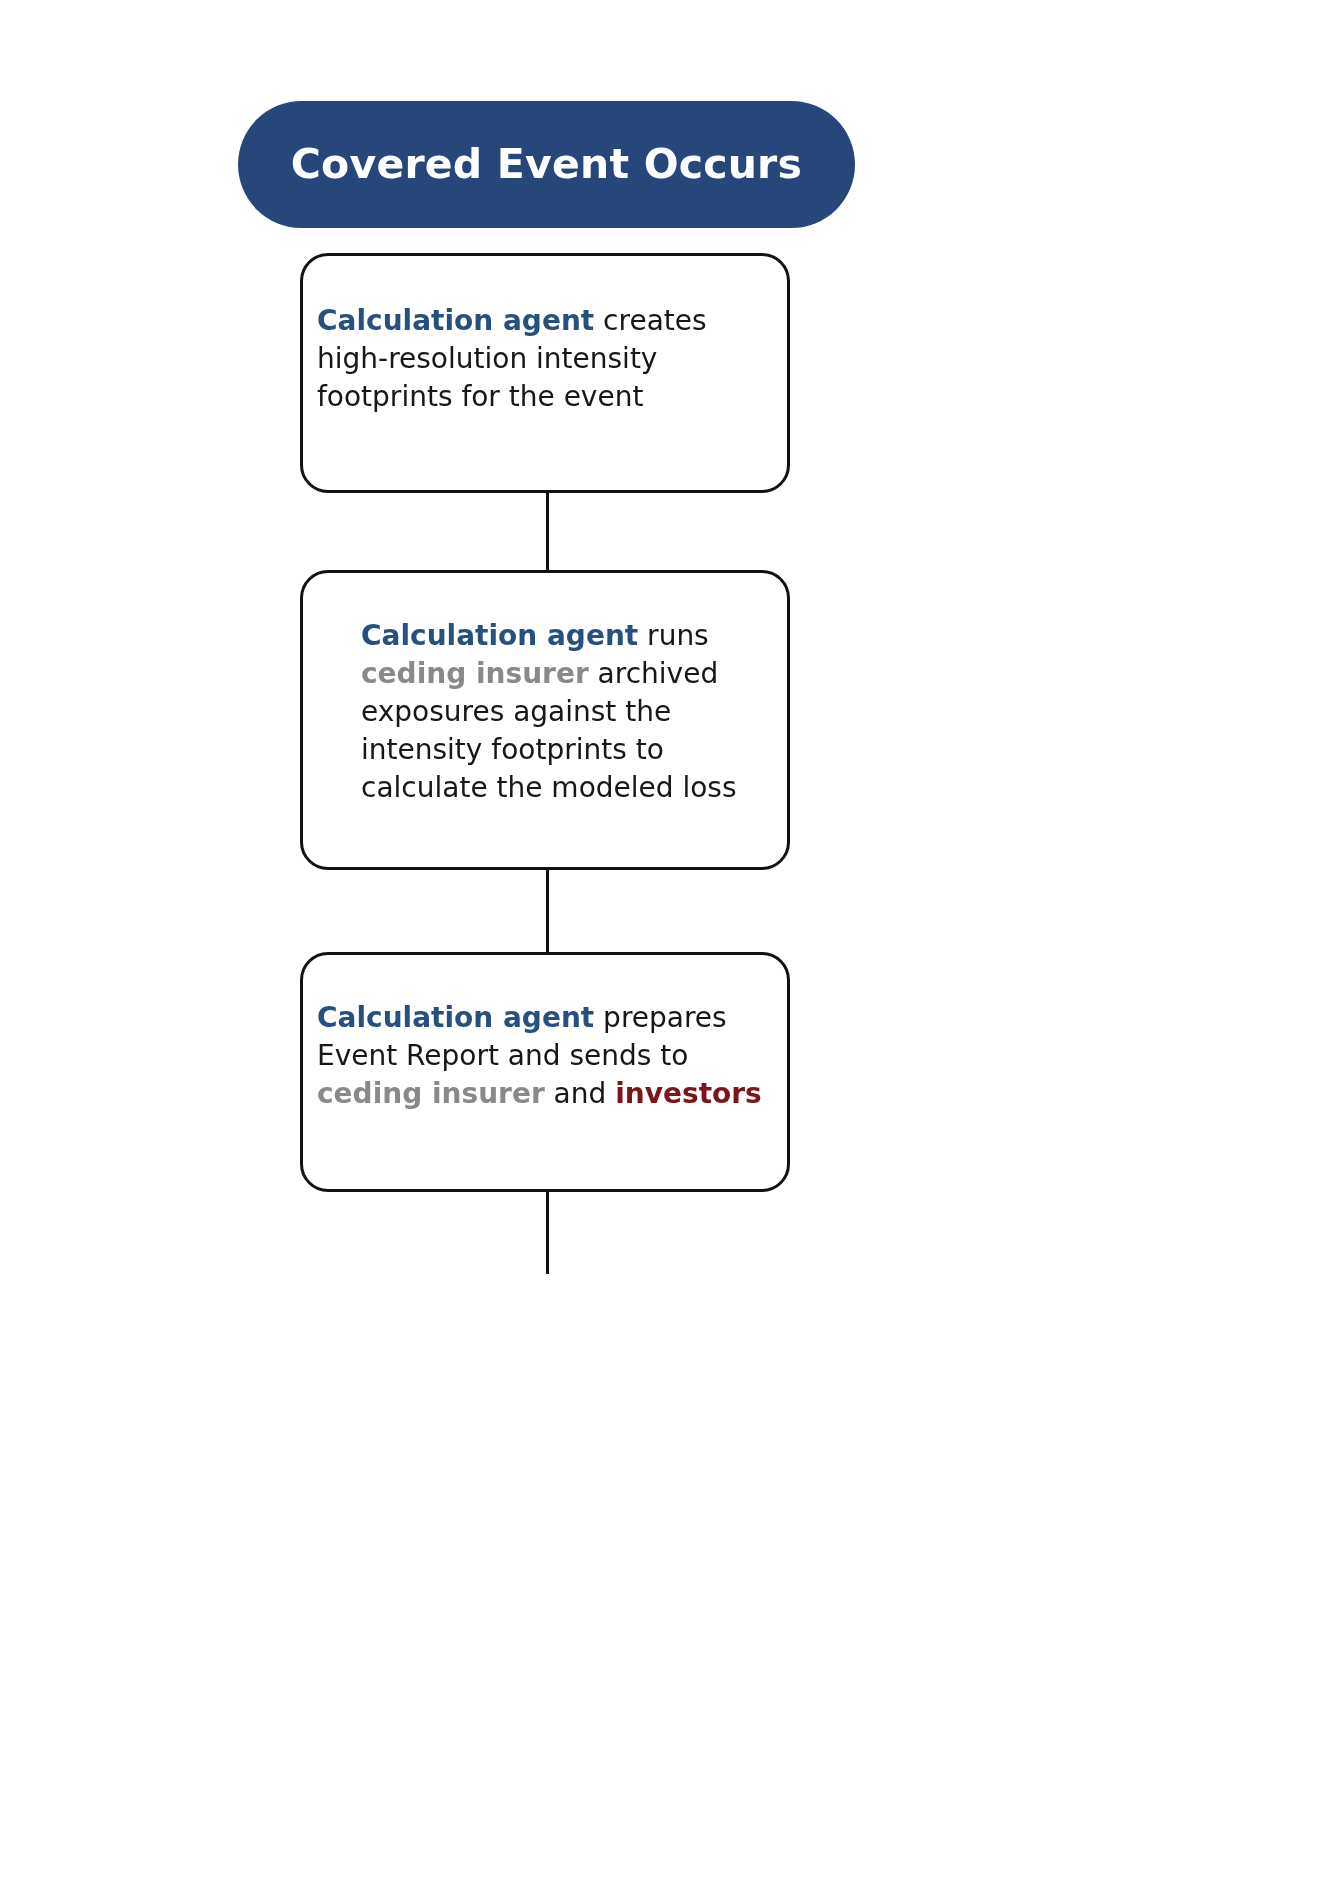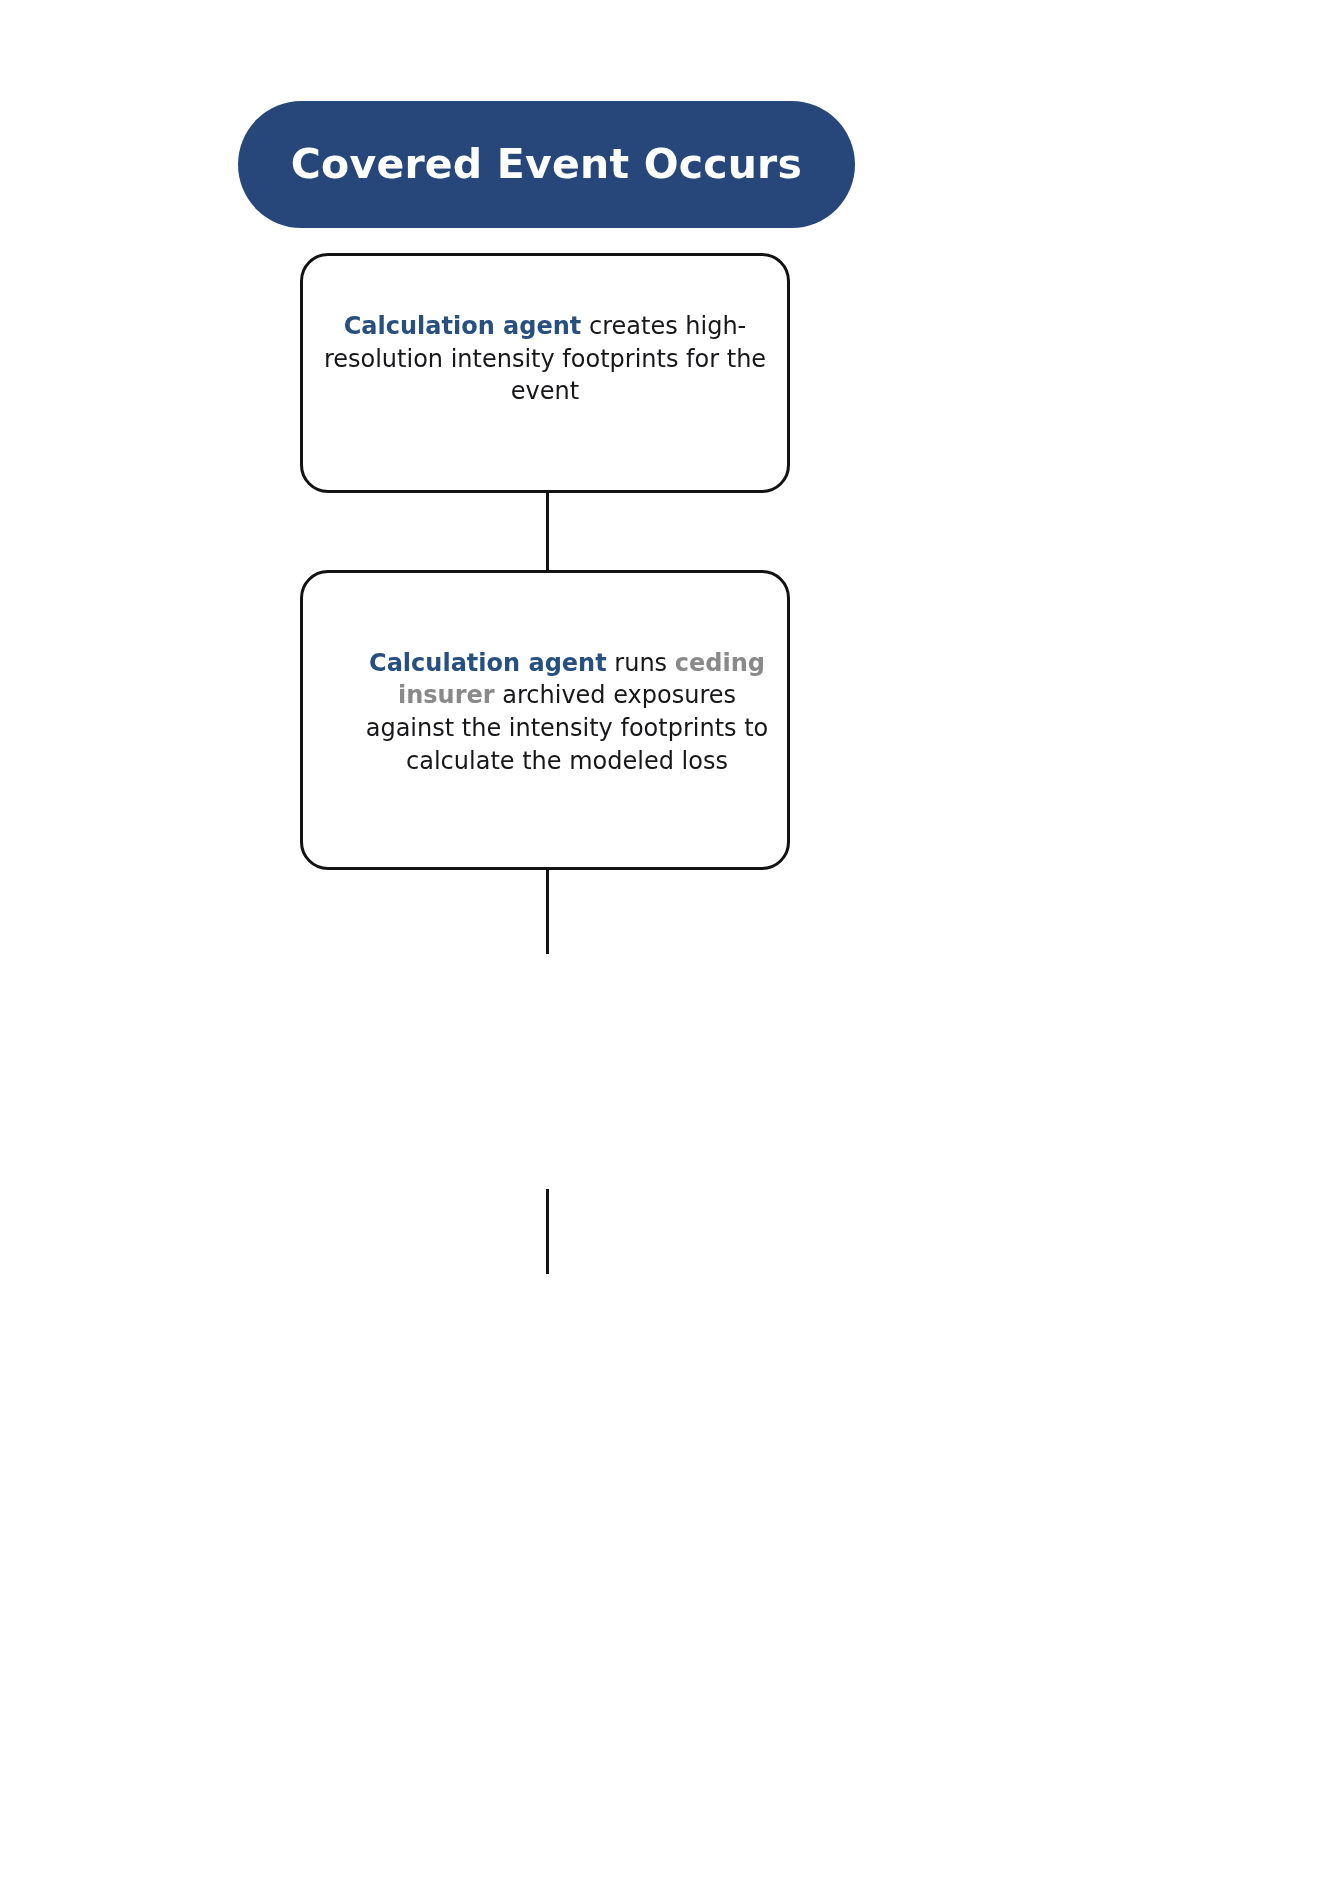--- a/index.html
+++ b/index.html
@@ -55,22 +55,22 @@
     border: 3px solid #121212;
     border-radius: 28px;
     background: #ffffff;
     box-sizing: border-box;
     display: flex;
     align-items: center;
     justify-content: center;
   }
   .proc-text {
     width: 100%;
-    text-align: center;
-    font-size: 24px;
+    text-align: left;
+    font-size: 28px;
     line-height: 1.36;
     color: #17171a;
     padding: 0 14px;
     box-sizing: border-box;
     font-family: "DejaVu Sans", sans-serif;
   }
 
   #box-1 { top: 253px;  height: 240px; }
   #box-2 { top: 570px;  height: 300px; padding-left: 44px; }
   #box-3 { top: 952px;  height: 240px; }
@@ -112,17 +112,20 @@
   </div>
 
   <div class="connector" id="conn-1"></div>
 
   <div class="proc-box" id="box-2">
     <div class="proc-text"><span class="t-agent">Calculation agent</span><span> runs </span><span class="t-ceding">ceding insurer</span><span> archived exposures against the intensity footprints to calculate the modeled loss</span></div>
   </div>
 
   <div class="connector" id="conn-2"></div>
 
+  <div class="proc-box" id="box-3">
+    <div class="proc-text"><span class="t-agent">Calculation agent</span><span> prepares Event Report and sends to </span><span class="t-ceding">ceding insurer</span><span> and </span><span class="t-investor">investors</span></div>
+  </div>
 
   <div class="connector" id="conn-3"></div>
 
 
 </div>
 
 </body></html>

